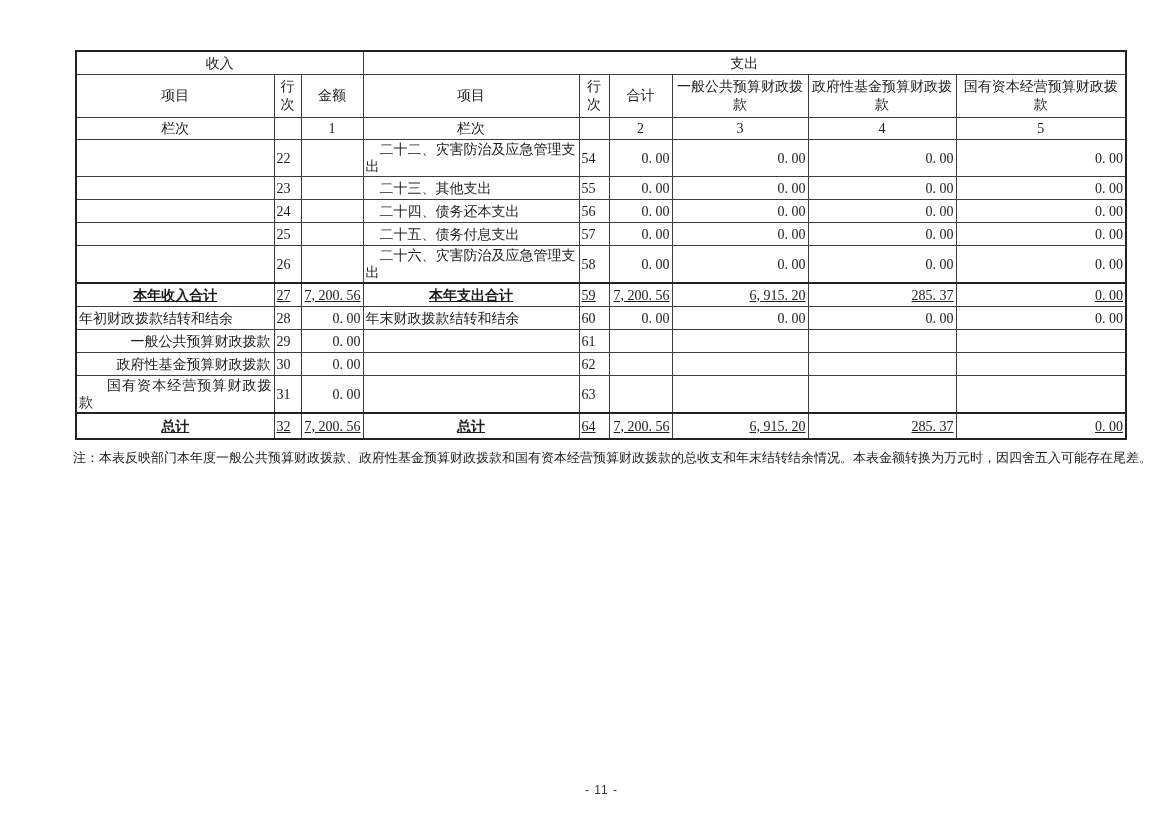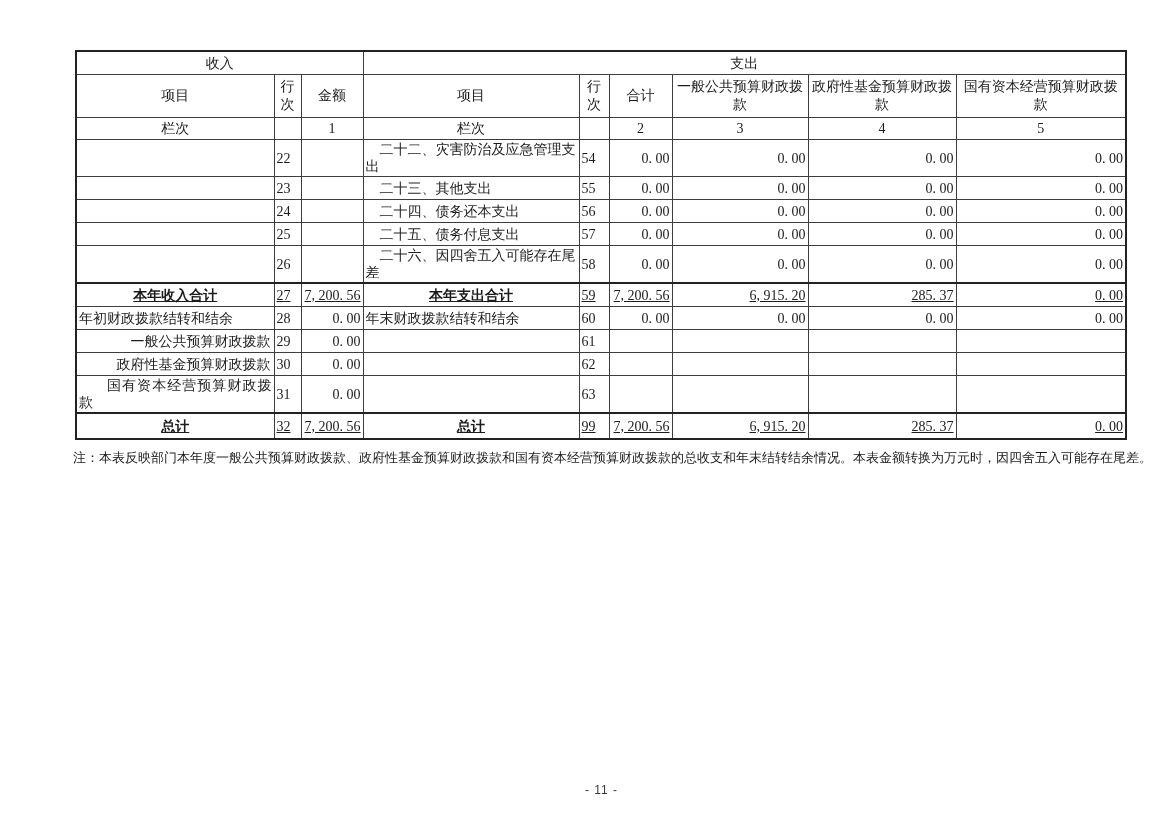--- a/index.html
+++ b/index.html
@@ -138,21 +138,21 @@
           <td class="rno">57</td>
           <td class="num">0. 00</td>
           <td class="num">0. 00</td>
           <td class="num">0. 00</td>
           <td class="num">0. 00</td>
         </tr>
         <tr class="r-data tall">
           <td class="item"></td>
           <td class="rno">26</td>
           <td class="num"></td>
-          <td class="item ind">二十六、因四舍五入可能存在尾差</td>
+          <td class="item ind">二十六、灾害防治及应急管理支出</td>
           <td class="rno">58</td>
           <td class="num">0. 00</td>
           <td class="num">0. 00</td>
           <td class="num">0. 00</td>
           <td class="num">0. 00</td>
         </tr>
         <tr class="r-data thick">
           <td class="item tot">本年收入合计</td>
           <td class="rno">27</td>
           <td class="num">7, 200. 56</td>
@@ -205,21 +205,21 @@
           <td class="num"></td>
           <td class="num"></td>
           <td class="num"></td>
           <td class="num"></td>
         </tr>
         <tr class="r-data thick last">
           <td class="item tot">总计</td>
           <td class="rno">32</td>
           <td class="num">7, 200. 56</td>
           <td class="item tot">总计</td>
-          <td class="rno">99</td>
+          <td class="rno">64</td>
           <td class="num">7, 200. 56</td>
           <td class="num">6, 915. 20</td>
           <td class="num">285. 37</td>
           <td class="num">0. 00</td>
         </tr>
       </tbody>
   </table>
 
   <div class="note">注：本表反映部门本年度一般公共预算财政拨款、政府性基金预算财政拨款和国有资本经营预算财政拨款的总收支和年末结转结余情况。本表金额转换为万元时，因四舍五入可能存在尾差。</div>
 

